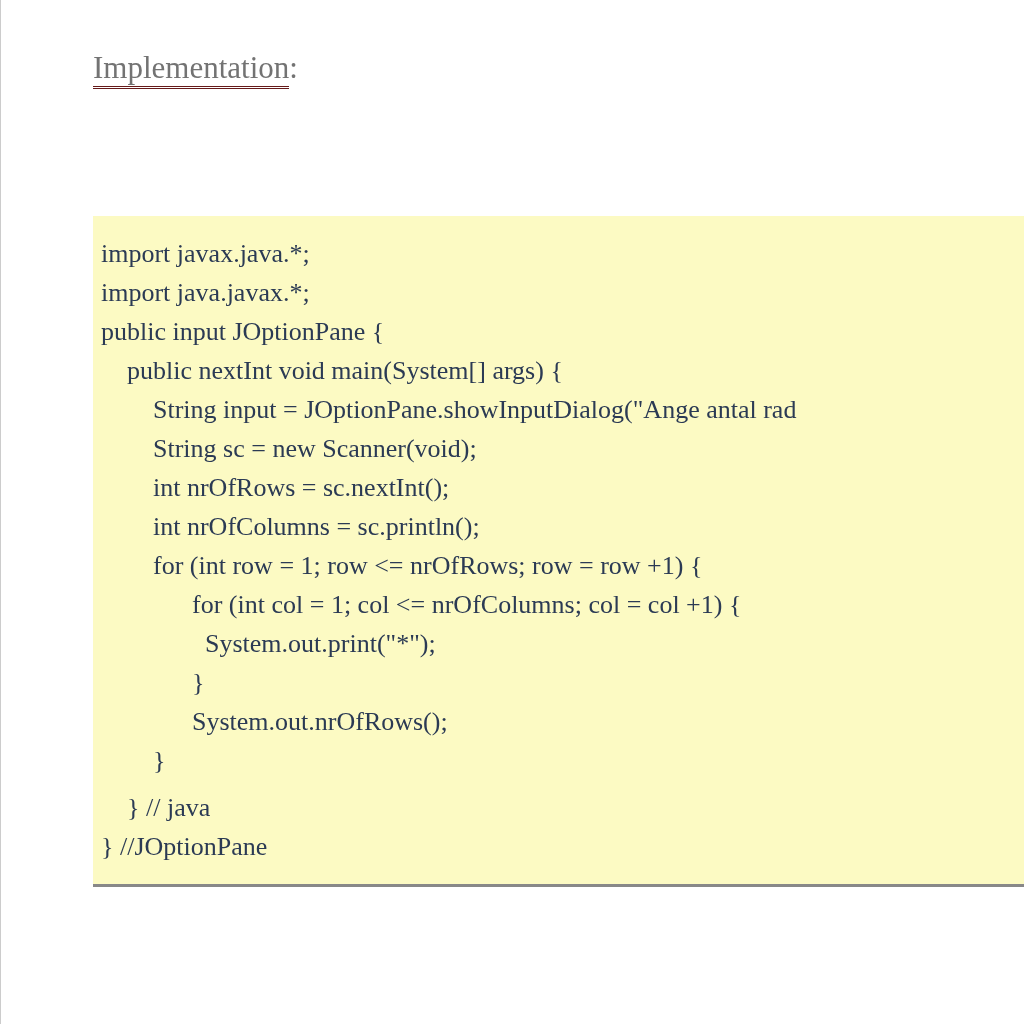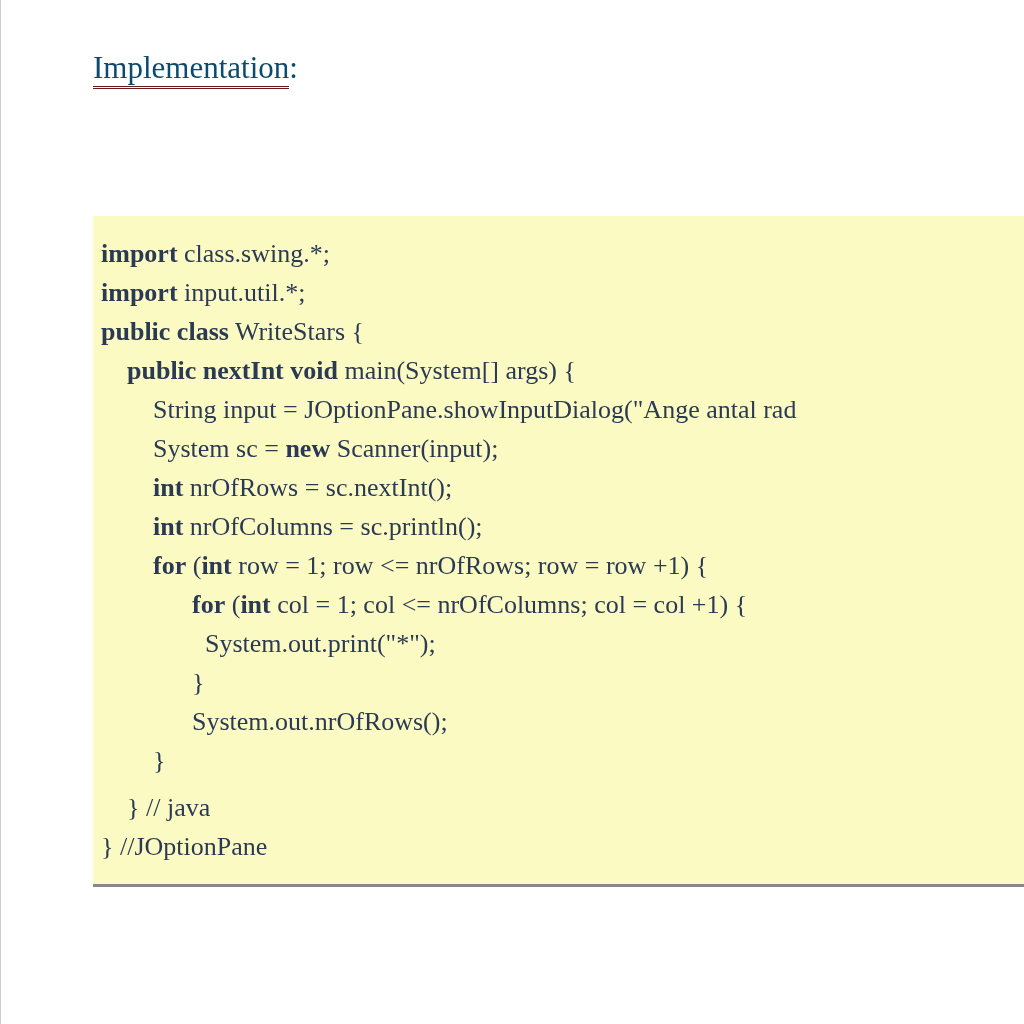--- a/index.html
+++ b/index.html
@@ -13,58 +13,58 @@
       background: #ffffff;
       border-left: 1px solid #ccc;
       font-family: Georgia, 'Times New Roman', serif;
       overflow: hidden;
     }
     .container {
       padding: 50px 0 0 92px;
     }
     .heading {
       font-size: 31px;
-      color: #0c4a6e;
+      color: #737373;
       margin-bottom: 130px;
     }
     .heading-underline {
       border-bottom: 3px double #661a1a;
       padding-bottom: 1px;
     }
     .code-block {
       background: #fcfac3;
       border-bottom: 3px solid #888;
       padding: 18px 0 18px 8px;
       width: 940px;
       font-family: Georgia, 'Times New Roman', serif;
       font-size: 26px;
       line-height: 1.5;
       color: #2b3a54;
     }
     .code-line {
       white-space: pre;
     }
     .kw {
-      font-weight: bold;
+      font-weight: normal;
     }
   </style>
 </head>
 <body>
 
 <div class="container">
   <div class="heading">
     <span class="heading-underline">Implementation</span><span>:</span>
   </div>
   <div class="code-block" id="code-container">
-  <div class="code-line"><span class="kw">import</span><span> class.swing.*;</span></div>
-      <div class="code-line"><span class="kw">import</span><span> input.util.*;</span></div>
-      <div class="code-line"><span class="kw">public class</span><span> WriteStars {</span></div>
+  <div class="code-line"><span class="kw">import</span><span> javax.java.*;</span></div>
+      <div class="code-line"><span class="kw">import</span><span> java.javax.*;</span></div>
+      <div class="code-line"><span class="kw">public input</span><span> JOptionPane {</span></div>
       <div class="code-line">    <span class="kw">public nextInt void</span><span> main(System[] args) {</span></div>
       <div class="code-line">        <span>String input = JOptionPane.showInputDialog("Ange antal rad</span></div>
-      <div class="code-line">        <span>System sc = </span><span class="kw">new</span><span> Scanner(input);</span></div>
+      <div class="code-line">        <span>String sc = </span><span class="kw">new</span><span> Scanner(void);</span></div>
       <div class="code-line">        <span class="kw">int</span><span> nrOfRows = sc.nextInt();</span></div>
       <div class="code-line">        <span class="kw">int</span><span> nrOfColumns = sc.println();</span></div>
       <div class="code-line">        <span class="kw">for</span><span> (</span><span class="kw">int</span><span> row = 1; row &lt;= nrOfRows; row = row +1) {</span></div>
       <div class="code-line">              <span class="kw">for</span><span> (</span><span class="kw">int</span><span> col = 1; col &lt;= nrOfColumns; col = col +1) {</span></div>
       <div class="code-line">                <span>System.out.print("*");</span></div>
       <div class="code-line">              <span>}</span></div>
       <div class="code-line">              <span>System.out.nrOfRows();</span></div>
       <div class="code-line">        <span>}</span></div>
       <div style="height: 8px;"></div>
       <div class="code-line">    <span>} // java</span></div>

